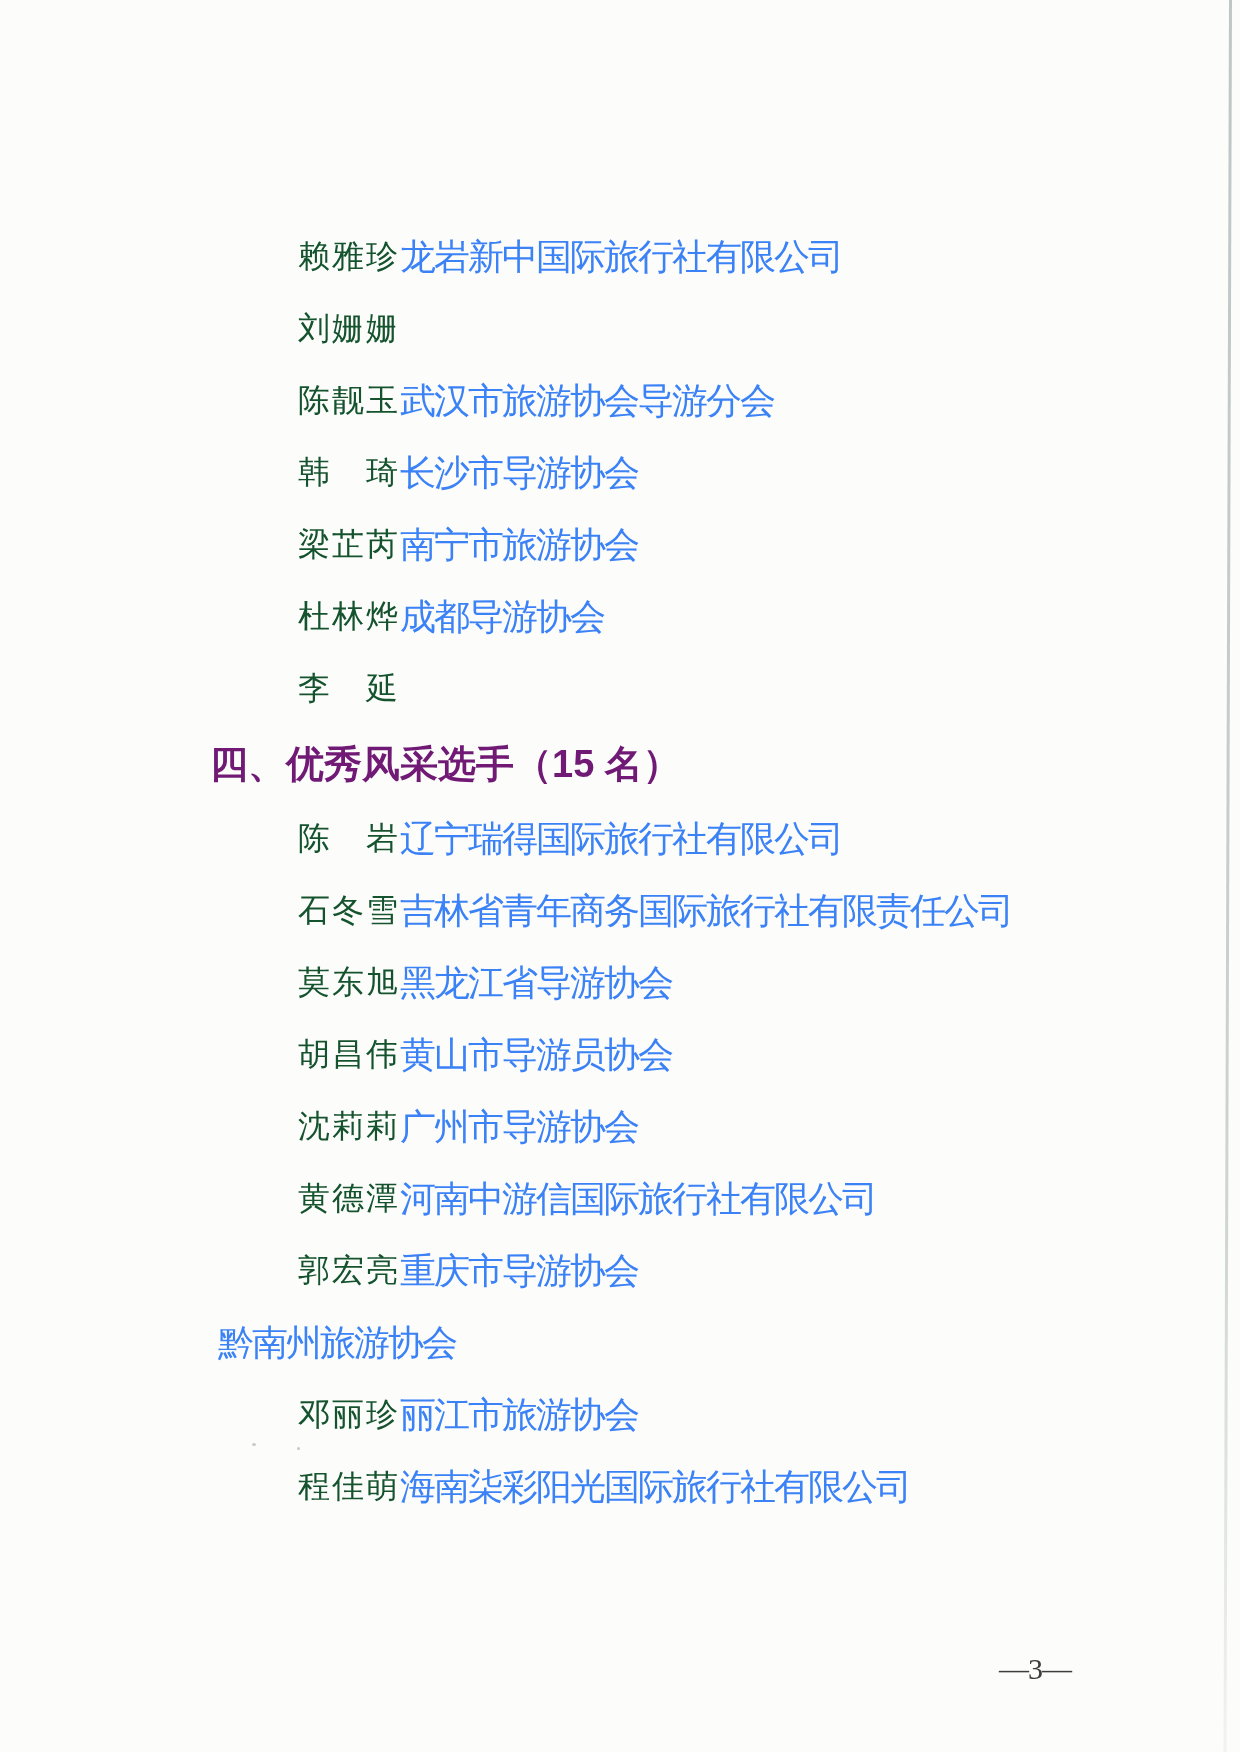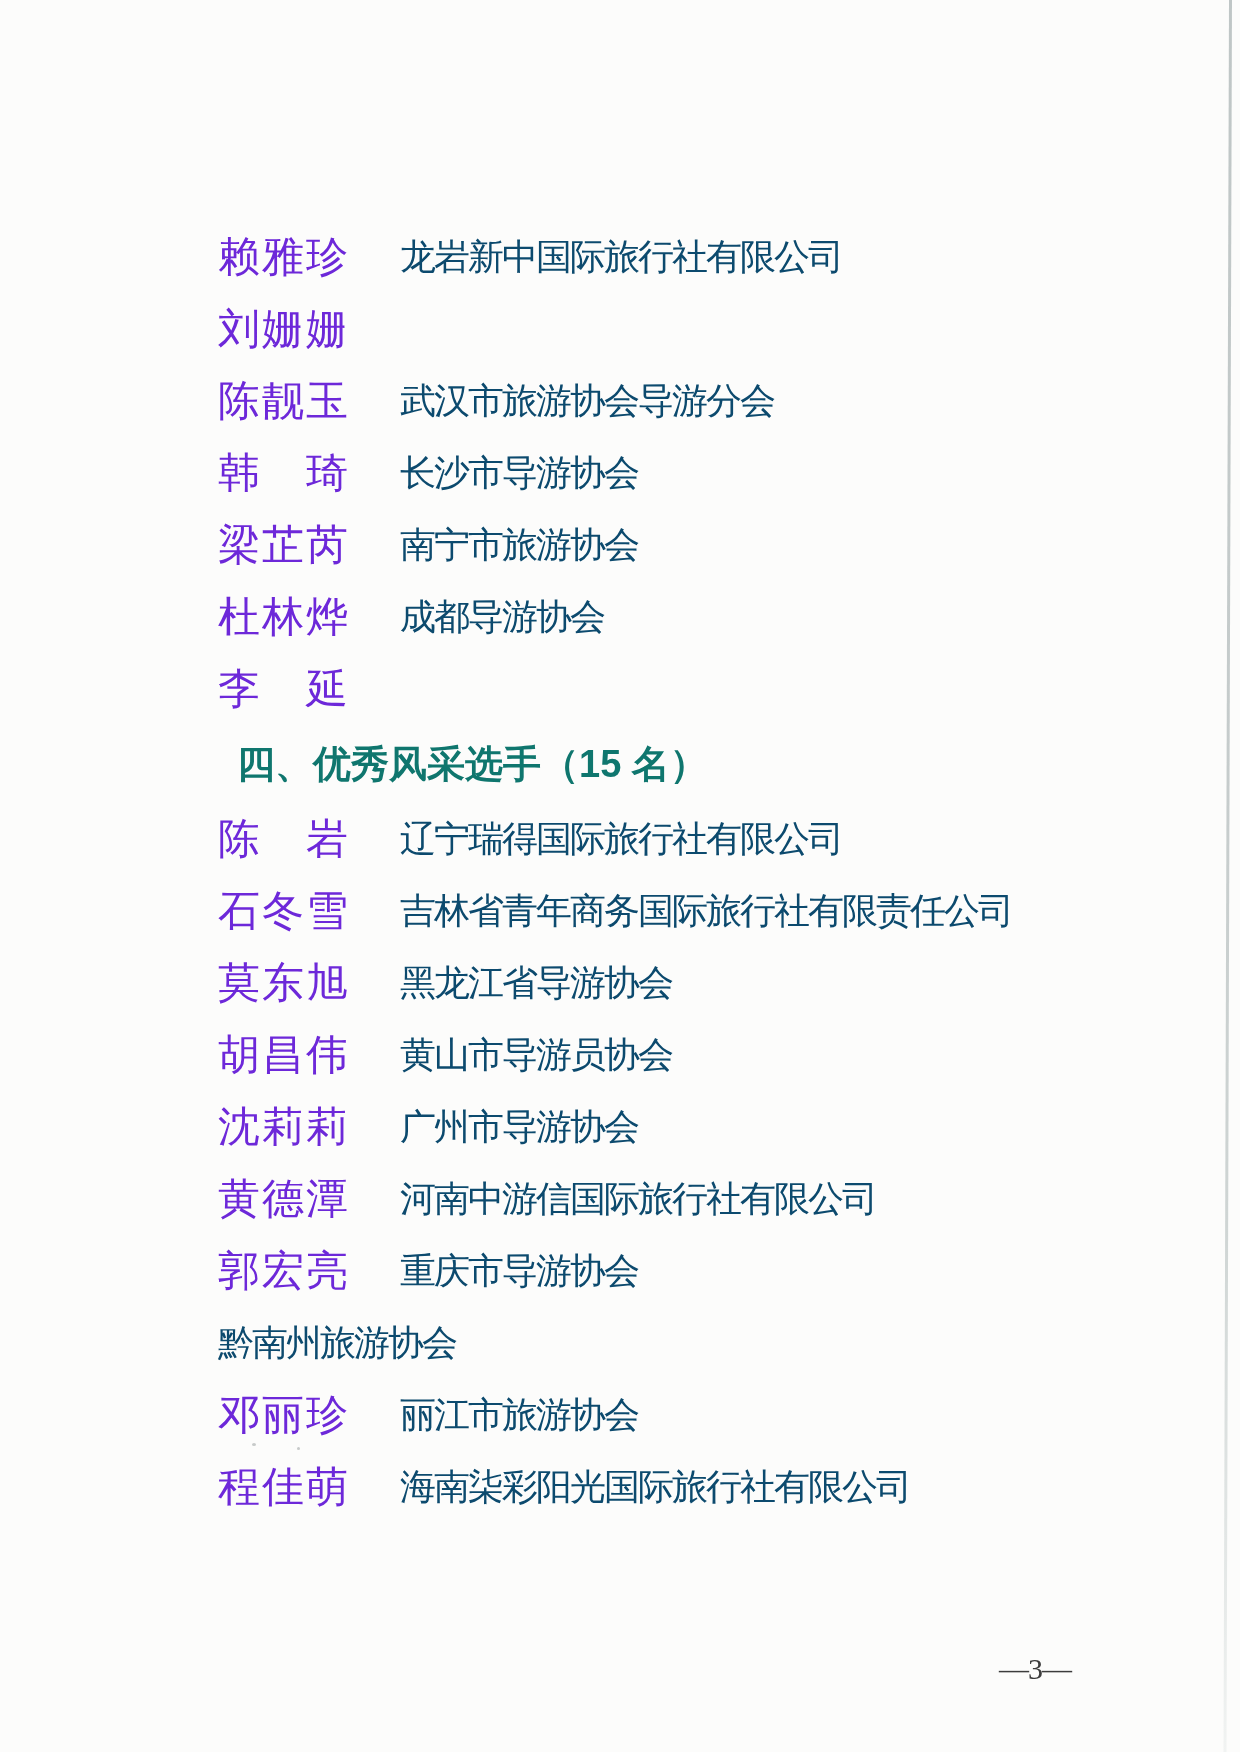--- a/index.html
+++ b/index.html
@@ -52,37 +52,37 @@
     align-items: center;
     white-space: nowrap;
   }
   .row.header-row {
     height: 78px;
     margin-left: -8px;
   }
   .name {
     display: inline-block;
     width: 182px;
-    font-size: 42px;
+    font-size: 32px;
     letter-spacing: 2px;
-    color: #6d28d9;
+    color: #14532d;
+    text-align: right;
   }
   .org {
     display: inline-block;
     font-size: 36px;
     letter-spacing: -2px;
-    color: #0c4a6e;
+    color: #3b82f6;
   }
   .section-title {
     font-family: "Liberation Sans", sans-serif;
     font-weight: 700;
     font-size: 38px;
     letter-spacing: 0px;
-    color: #0f766e;
-    margin-left: 27px;
+    color: #701a75;
   }
   .page-number {
     position: absolute;
     left: 985px;
     top: 1652px;
     width: 100px;
     text-align: center;
     font-size: 30px;
     letter-spacing: -1px;
     color: #3c3c3c;

